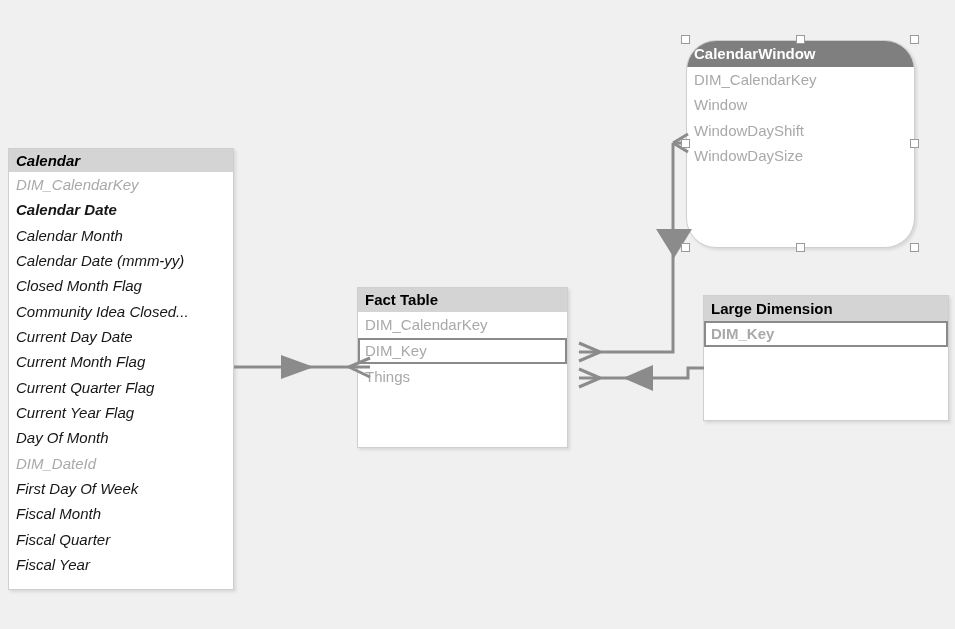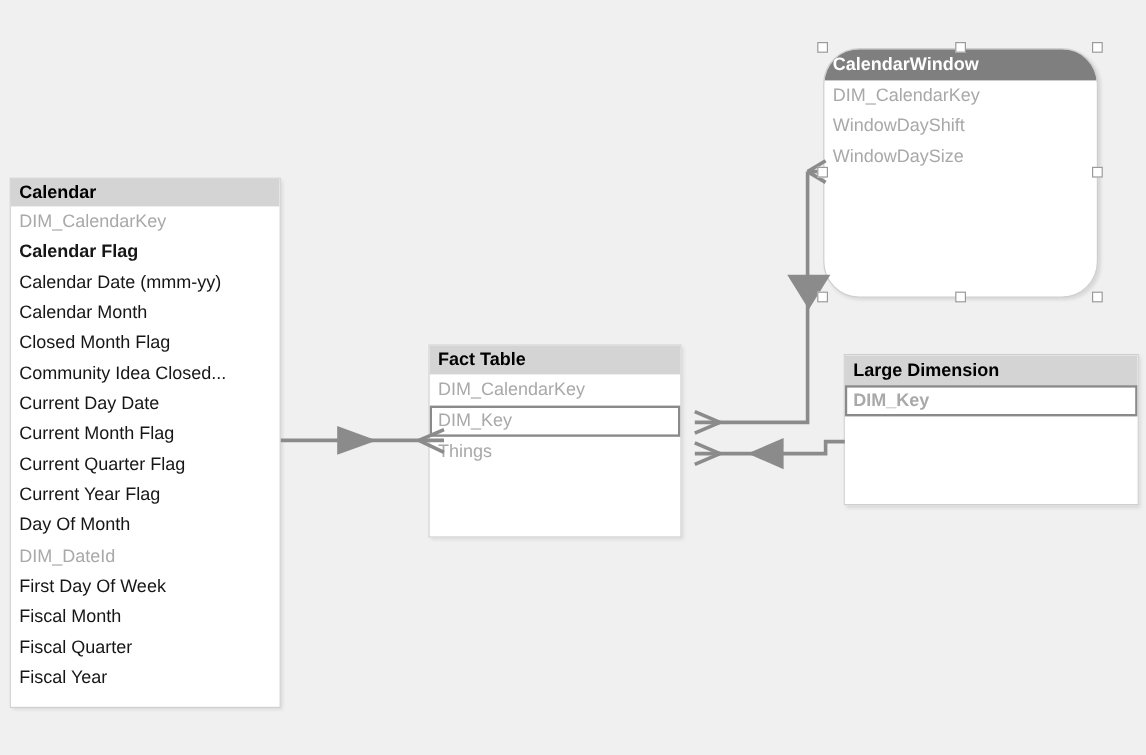--- a/index.html
+++ b/index.html
@@ -69,46 +69,47 @@
     position:absolute;width:9px;height:9px;
     background:#ffffff;border:1px solid #9a9a9a;
     box-sizing:border-box;z-index:10;
   }
 </style>
 </head>
 <body>
 
 <div class="canvas">
 
-  <div class="table rh25" style="left:8px;top:148px;width:226px;height:442px;">
+  <div class="table rh25" style="left:8px;top:148px;width:226px;height:442px;font-style:italic;">
     <div class="table-header">Calendar</div>
     <div>
       <div class="row muted">DIM_CalendarKey</div>
-      <div class="row bold">Calendar Flag</div>
+      <div class="row bold">Calendar Date</div>
+      <div class="row">Calendar Month</div>
       <div class="row">Calendar Date (mmm-yy)</div>
-      <div class="row">Calendar Month</div>
       <div class="row">Closed Month Flag</div>
       <div class="row">Community Idea Closed...</div>
       <div class="row">Current Day Date</div>
       <div class="row">Current Month Flag</div>
       <div class="row">Current Quarter Flag</div>
       <div class="row">Current Year Flag</div>
       <div class="row">Day Of Month</div>
       <div class="row muted">DIM_DateId</div>
       <div class="row">First Day Of Week</div>
       <div class="row">Fiscal Month</div>
       <div class="row">Fiscal Quarter</div>
       <div class="row">Fiscal Year</div>
     </div>
   </div>
 
   <div class="table rh25 selected" style="left:686px;top:40px;width:229px;height:208px;border-radius:30px;">
     <div class="table-header">CalendarWindow</div>
     <div>
       <div class="row muted">DIM_CalendarKey</div>
+      <div class="row muted">Window</div>
       <div class="row muted">WindowDayShift</div>
       <div class="row muted">WindowDaySize</div>
     </div>
   </div>
 
   <div class="table rh26" style="left:357px;top:287px;width:211px;height:161px;">
     <div class="table-header" style="height:24px;line-height:24px;">Fact Table</div>
     <div>
       <div class="row muted">DIM_CalendarKey</div>
       <div class="row muted">DIM_Key</div>

